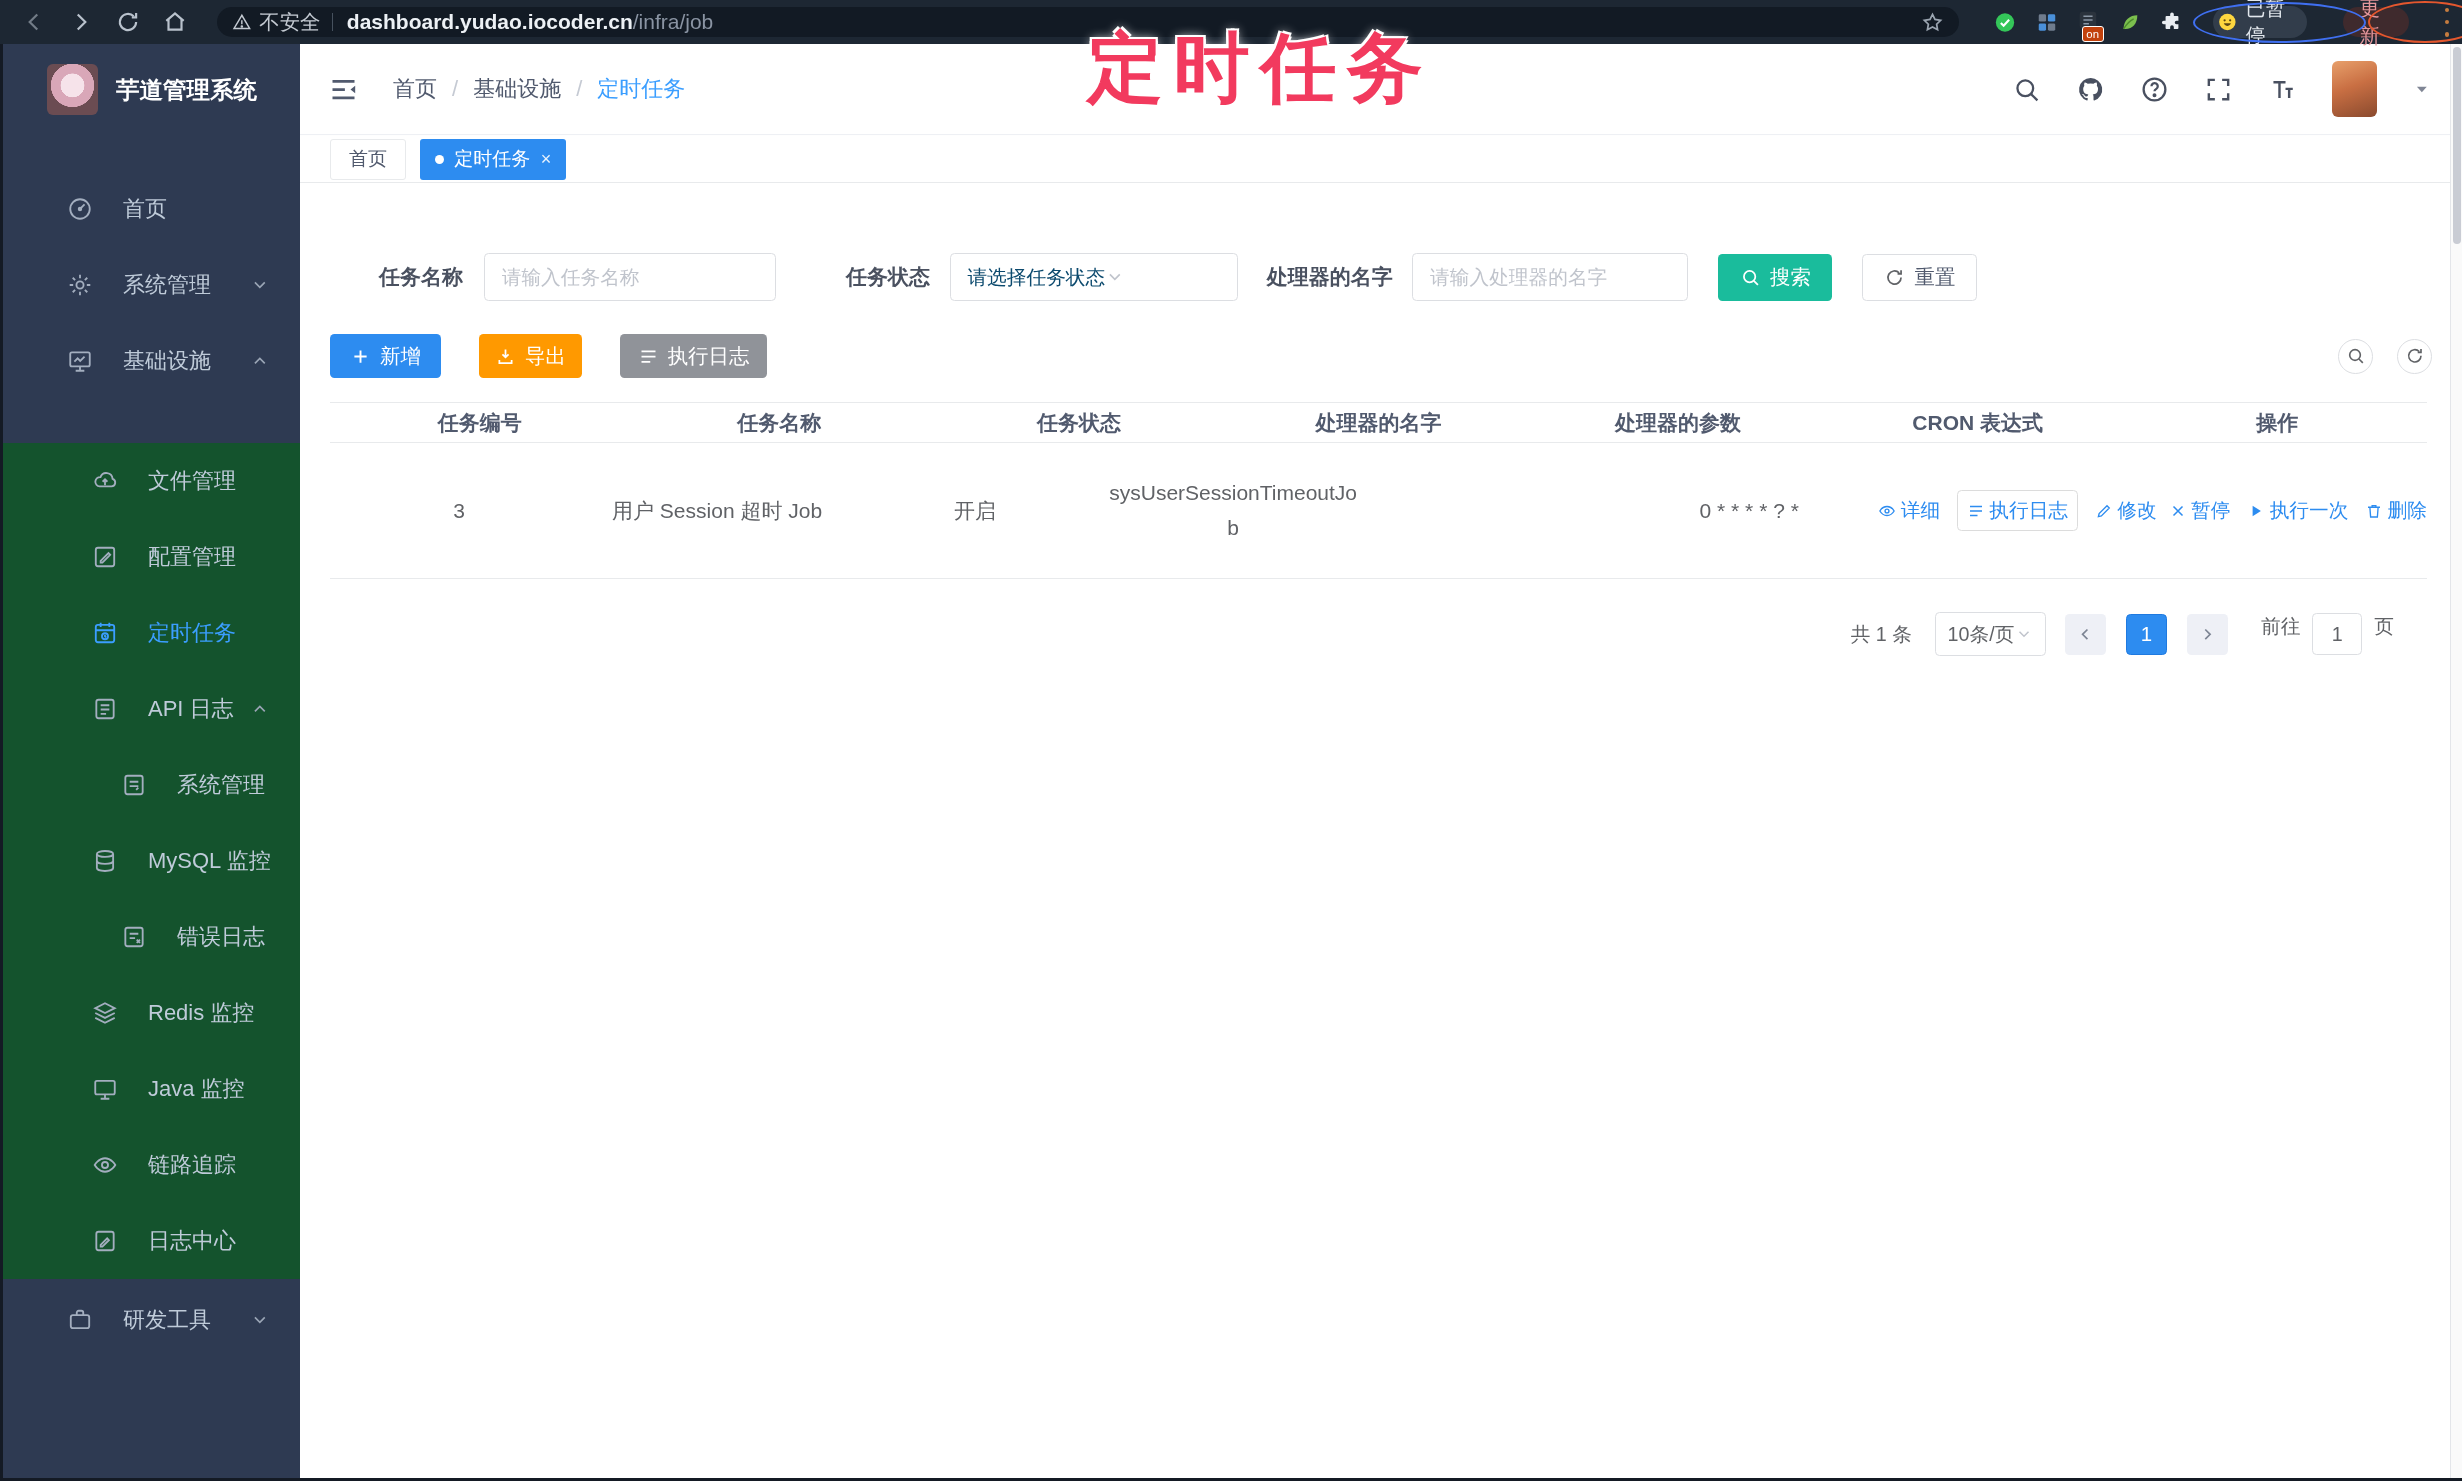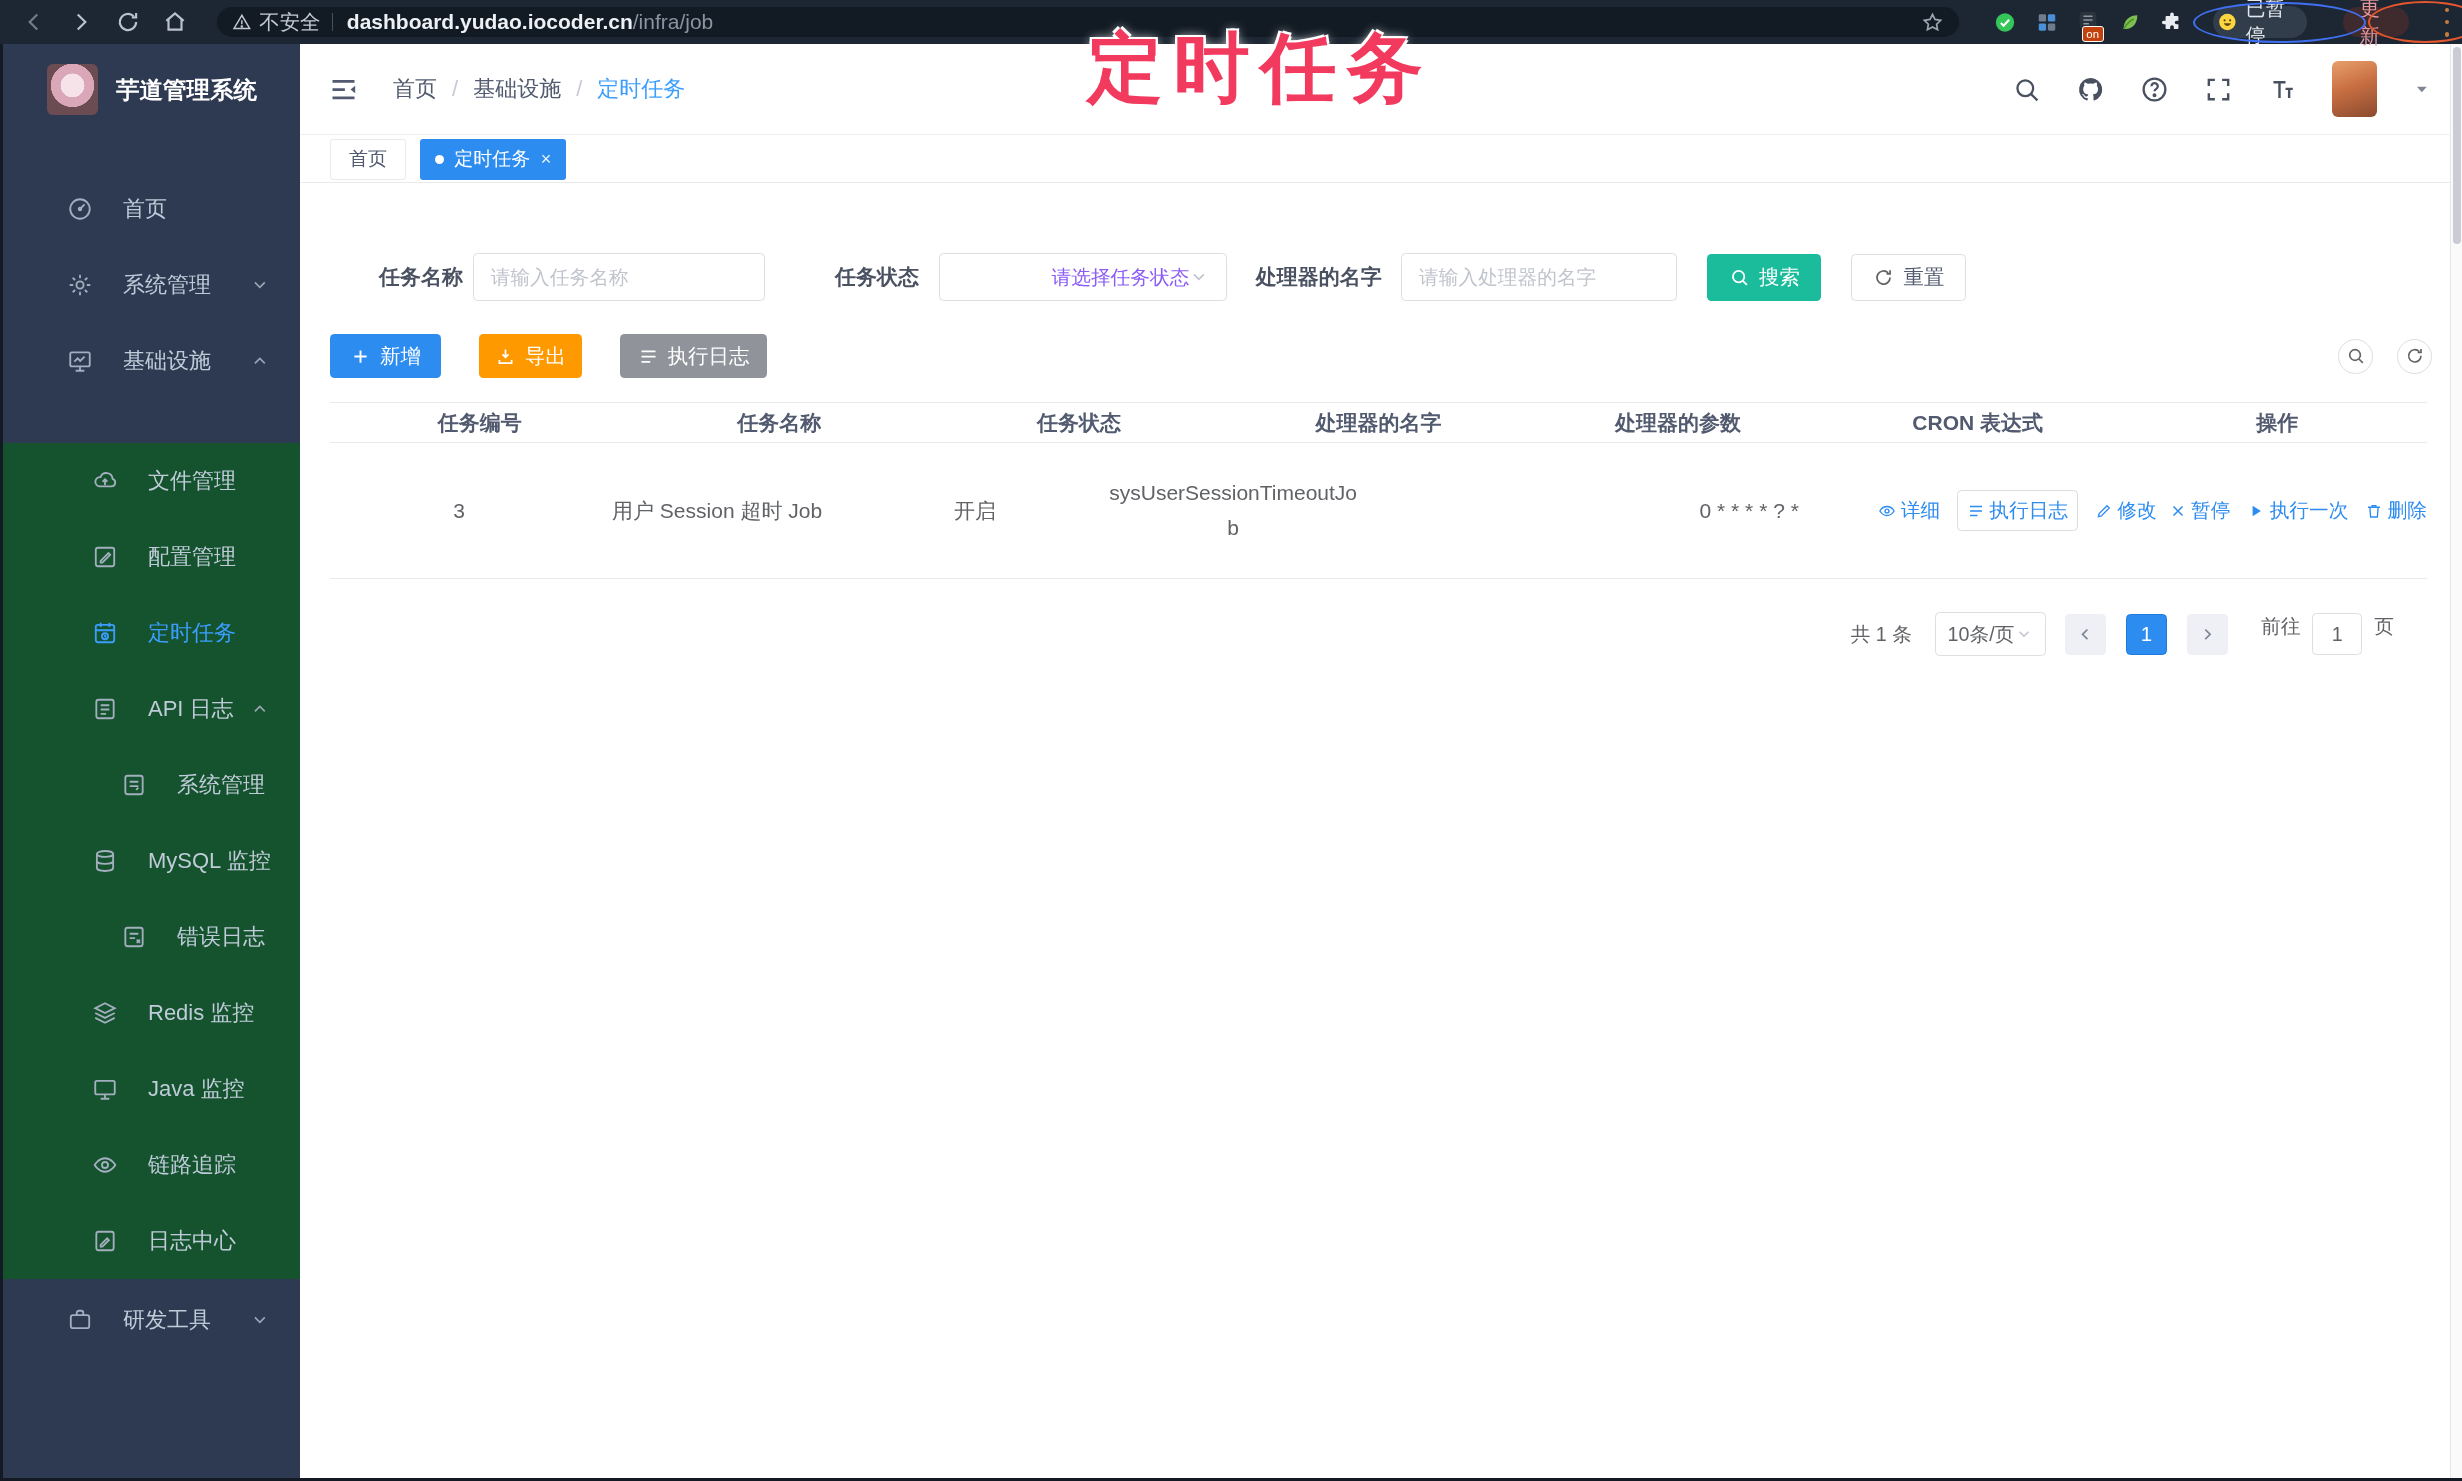--- a/index.html
+++ b/index.html
@@ -72,21 +72,21 @@
   .tag .x { font-size:18px; line-height:1; opacity:.9; }
 
   .content { position:absolute; left:0; top:139px; right:0; bottom:0; background:#fff; }
 
   
   .filter-row { position:absolute; left:79px; top:70px; display:flex; align-items:center; }
   .f-label { font-size:21px; font-weight:bold; color:#4a5160; white-space:nowrap; }
   .f-input, .f-select { height:48px; border:0.8px solid #dcdee2; border-radius:4.5px; background:#fff; display:flex; align-items:center; padding:0 16.7px; }
   .f-input input { border:none; outline:none; width:100%; font-size:19.7px; color:#515a6e; font-family:inherit; }
   .f-input input::placeholder { color:#c0c4cc; }
-  .f-select { justify-content:flex-end; color:#8b5cf6; font-size:19.7px; }
+  .f-select { justify-content:flex-start; color:#0c4a6e; font-size:19.7px; }
   .f-select .chev { width:19.7px; height:19.7px; color:#c0c4cc; }
   .btn { height:47px; border-radius:4.5px; display:flex; align-items:center; justify-content:center; gap:9px; font-size:20.4px; cursor:pointer; border:0.8px solid transparent; }
   .btn svg { width:21px; height:21px; }
   .btn.search { background:#1abc9c; color:#fff; width:114px; }
   .btn.reset { background:#fff; border-color:#dcdee2; color:#515a6e; width:115px; }
 
   
   .toolbar { position:absolute; left:30px; top:151px; right:30px; display:flex; align-items:center; gap:38px; }
   .btn.add { background:#2d8cf0; color:#fff; width:111px; height:44px; }
   .btn.export { background:#ff9900; color:#fff; width:103px; height:44px; }
@@ -404,21 +404,21 @@
         <span class="dot"></span>
         <span>定时任务</span>
         <span class="x">×</span>
       </div>
     </div>
 
     <div class="content">
 
       <div class="filter-row">
         <span class="f-label">任务名称</span>
-        <div class="f-input" style="width:292px; margin-left:10px;">
+        <div class="f-input" style="width:292px; margin-left:21px;">
           <input placeholder="请输入任务名称" style="">
         </div>
         <span class="f-label" style="margin-left:70px;">任务状态</span>
         <div class="f-select" style="width:288px; margin-left:19.7px;">
           <span>请选择任务状态</span>
           <svg class="chev" viewBox="0 0 24 24" fill="none" stroke="currentColor" stroke-width="2">
               <path d="M6 9l6 6 6-6"></path>
             </svg>
         </div>
         <span class="f-label" style="margin-left:29px;">处理器的名字</span>

